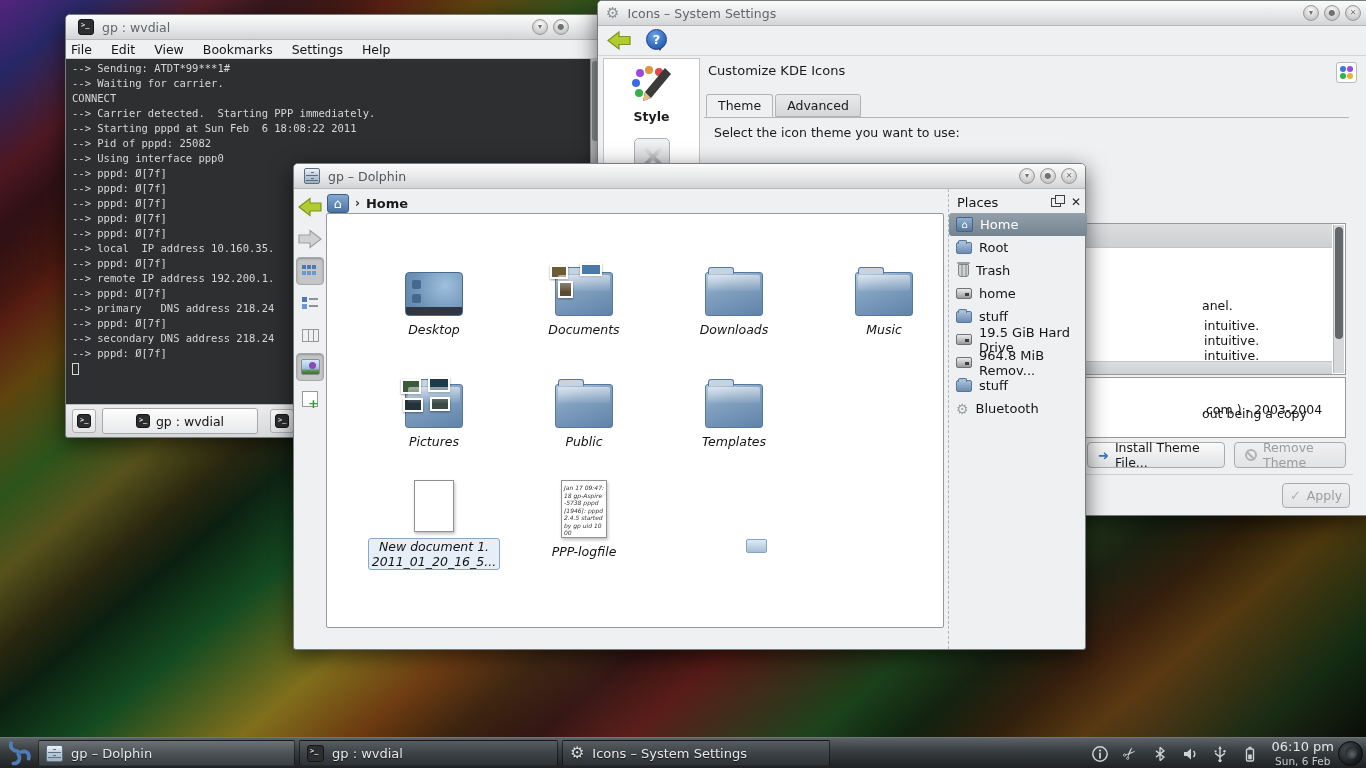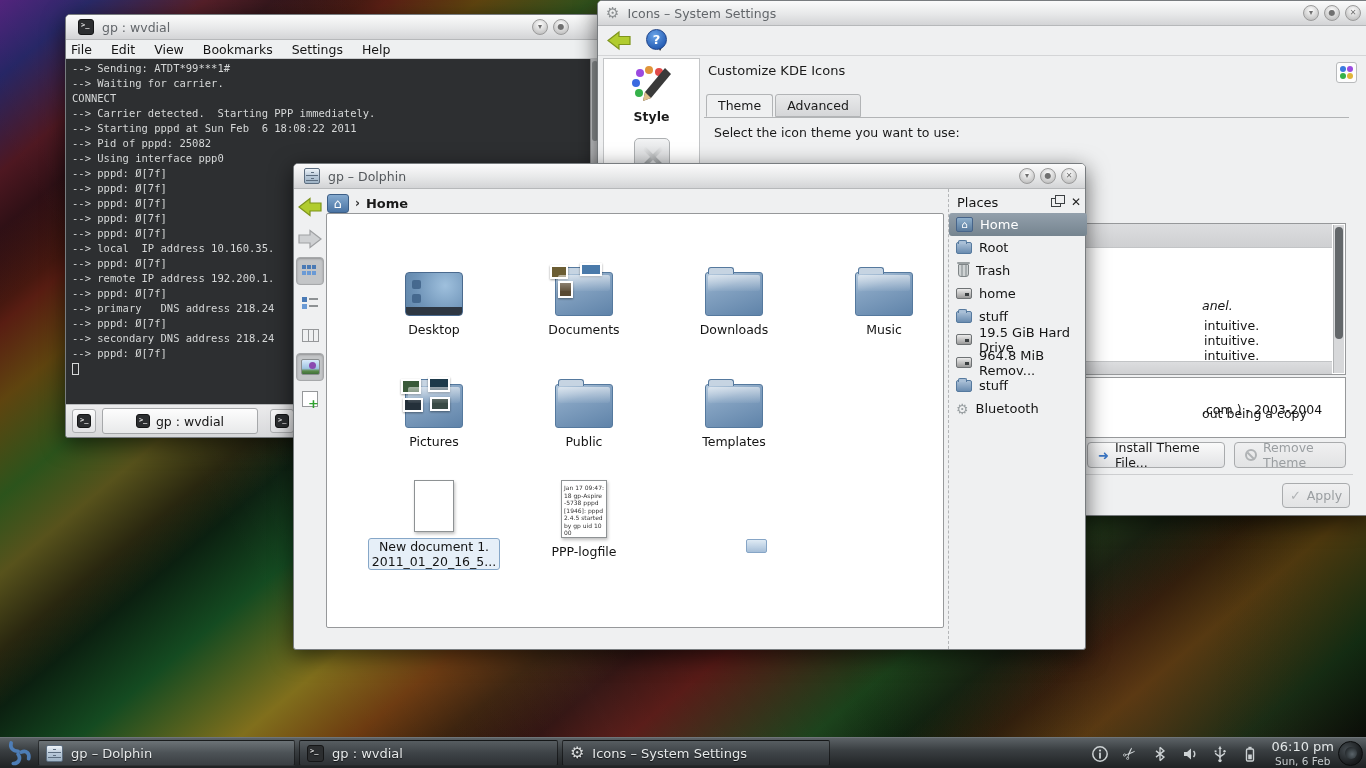--- a/index.html
+++ b/index.html
@@ -124,21 +124,21 @@
   .dv-list::before { content:""; position:absolute; width:5px; height:5px; background:#4a7ab5; box-shadow:0 7px 0 #6a9ad5; }
   .dv-list::after { content:""; position:absolute; left:7px; top:1px; width:9px; height:2px; background:#8e9294; box-shadow:0 7px 0 #8e9294; }
   .cv-cols { width:17px; height:13px; border:1px solid #96989a; background:
       linear-gradient(to right, transparent 31%, #96989a 31%, #96989a 38%, transparent 38%, transparent 64%, #96989a 64%, #96989a 71%, transparent 71%); }
   .pv-img { width:19px; height:16px; border:1px solid #8a8e90; border-radius:2px; position:relative; overflow:hidden;
             background:linear-gradient(#d8eafa 0%, #9ec3e2 60%, #5a8a4a 78%, #3f6f3a 100%); }
   .pv-img::after { content:""; position:absolute; right:3px; top:2px; width:7px; height:7px; border-radius:50%; background:#8a4ab0; }
   .sp-add { width:16px; height:16px; border:1px solid #96989a; background:#fff; position:relative; }
   .sp-add::after { content:"+"; position:absolute; right:-2px; bottom:-5px; color:#2fa12f; font-weight:bold; font-size:13px; }
   .dview { position:absolute; left:32px; top:49px; width:618px; height:415px; background:#fff; border:1px solid #96989a; border-radius:2px; }
-  .fitem { position:absolute; width:150px; text-align:center; }
+  .fitem { position:absolute; width:150px; text-align:center;font-style:italic; }
   .ficon { margin:0 auto 6px; position:relative; }
   .folder { width:58px; height:44px; border-radius:3px; border:1px solid #55799e; position:relative;
             background:linear-gradient(160deg,#b7cbde 0%, #85a3c2 35%, #5f83a9 100%); }
   .folder::before { content:""; position:absolute; top:-6px; left:2px; width:24px; height:6px; border:1px solid #55799e; border-bottom:none;
             border-radius:3px 3px 0 0; background:#c6d4e2; }
   .folder::after { content:""; position:absolute; left:2px; right:2px; top:2px; height:16px; border-radius:2px;
             background:linear-gradient(rgba(255,255,255,.55), rgba(255,255,255,.05)); }
   .desktop-ic { width:58px; height:44px; border-radius:4px; border:1px solid #4a6a8e; overflow:hidden; position:relative;
             background:radial-gradient(circle at 70% 30%, #9fc0dd, #6f94b8 60%, #5d82a6); }
   .desktop-ic::before { content:""; position:absolute; left:6px; top:7px; width:9px; height:9px; border-radius:2px; background:#3f6288;
@@ -307,21 +307,21 @@
         <i style="right:3px;bottom:3px;background:#e0b53a;"></i>
     </div>
     <div class="ss-tabs">
       <span class="tab active">Theme</span>
       <span class="tab">Advanced</span>
     </div>
     <div class="panelline"></div>
     <div class="select-label">Select the icon theme you want to use:</div>
     <div class="listbox">
       <div class="lrow-sel top"></div>
-      <span class="frag" style="left:491px; top:74px;font-style:italic;">anel.</span>
+      <span class="frag" style="left:491px; top:74px;">anel.</span>
       <span class="frag" style="left:493px; top:94px;">intuitive.</span>
       <span class="frag" style="left:493px; top:109px;">intuitive.</span>
       <span class="frag" style="left:493px; top:124px;">intuitive.</span>
       <div class="lrow-sel bottom"></div>
       <div class="lscroll">
           <i></i>
         </div>
     </div>
     <div class="descbox">
       <span class="frag" style="left:491px; top:24px;">.com ) - 2003-2004</span>

